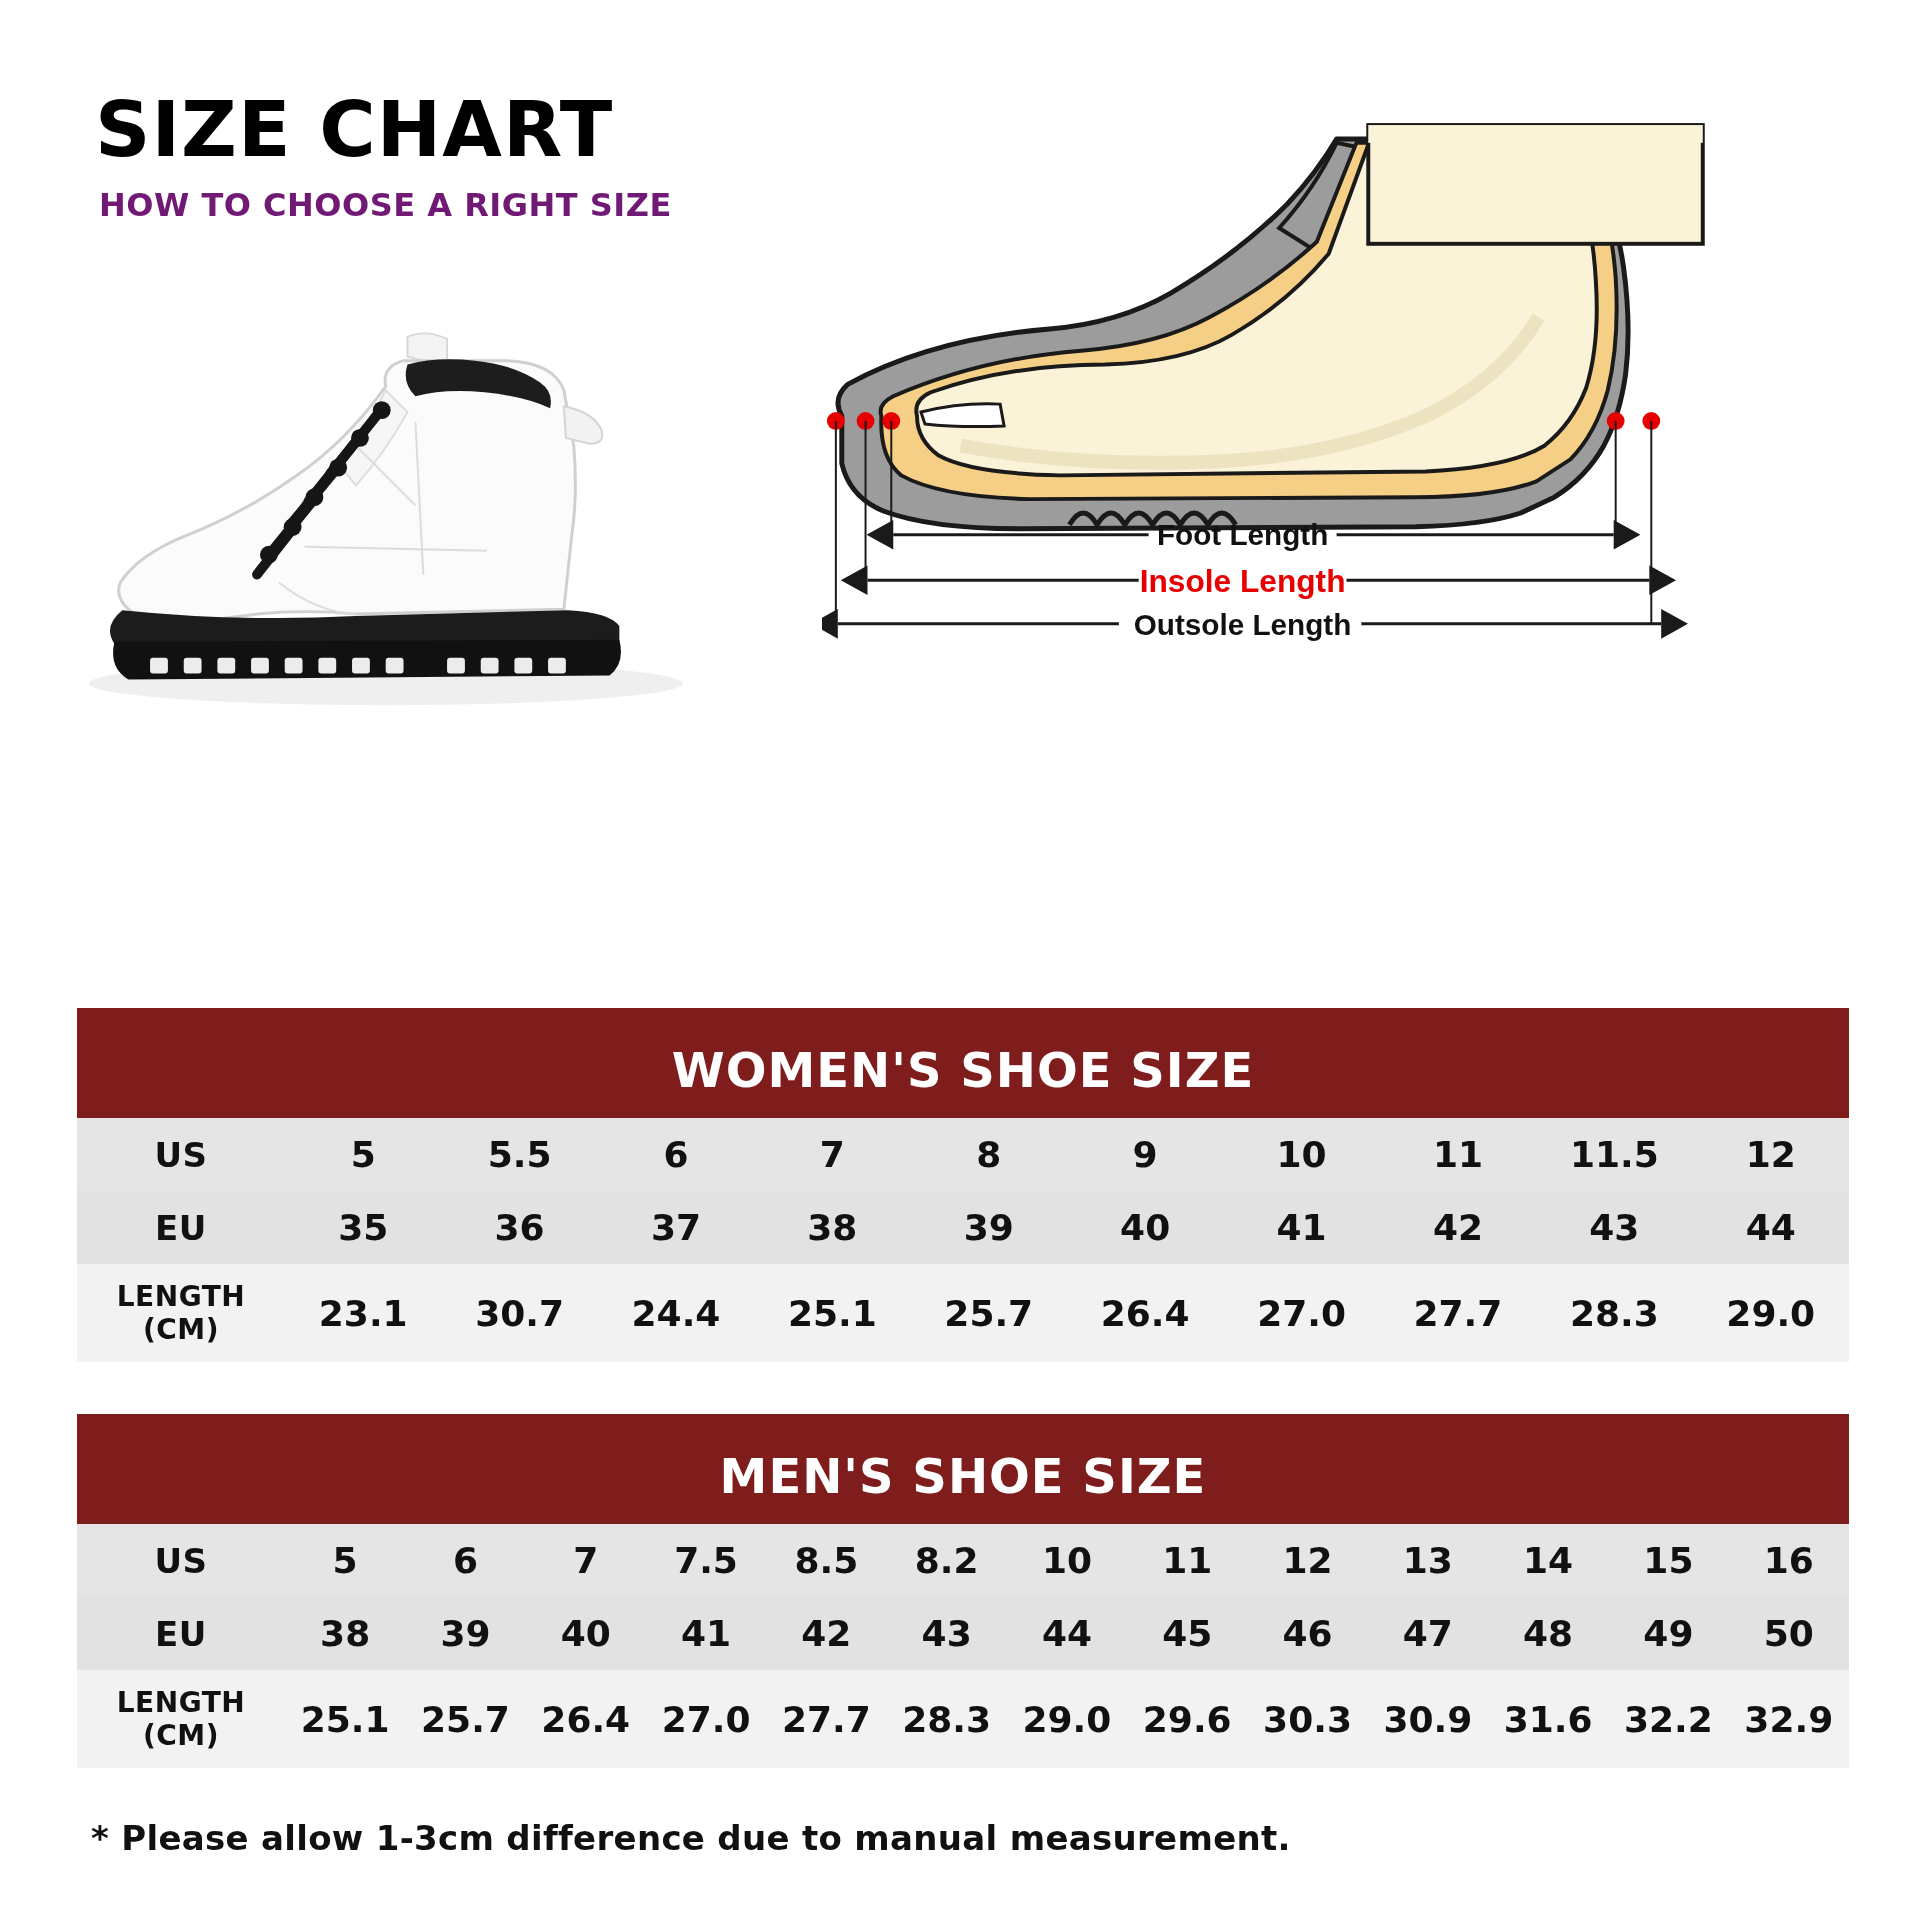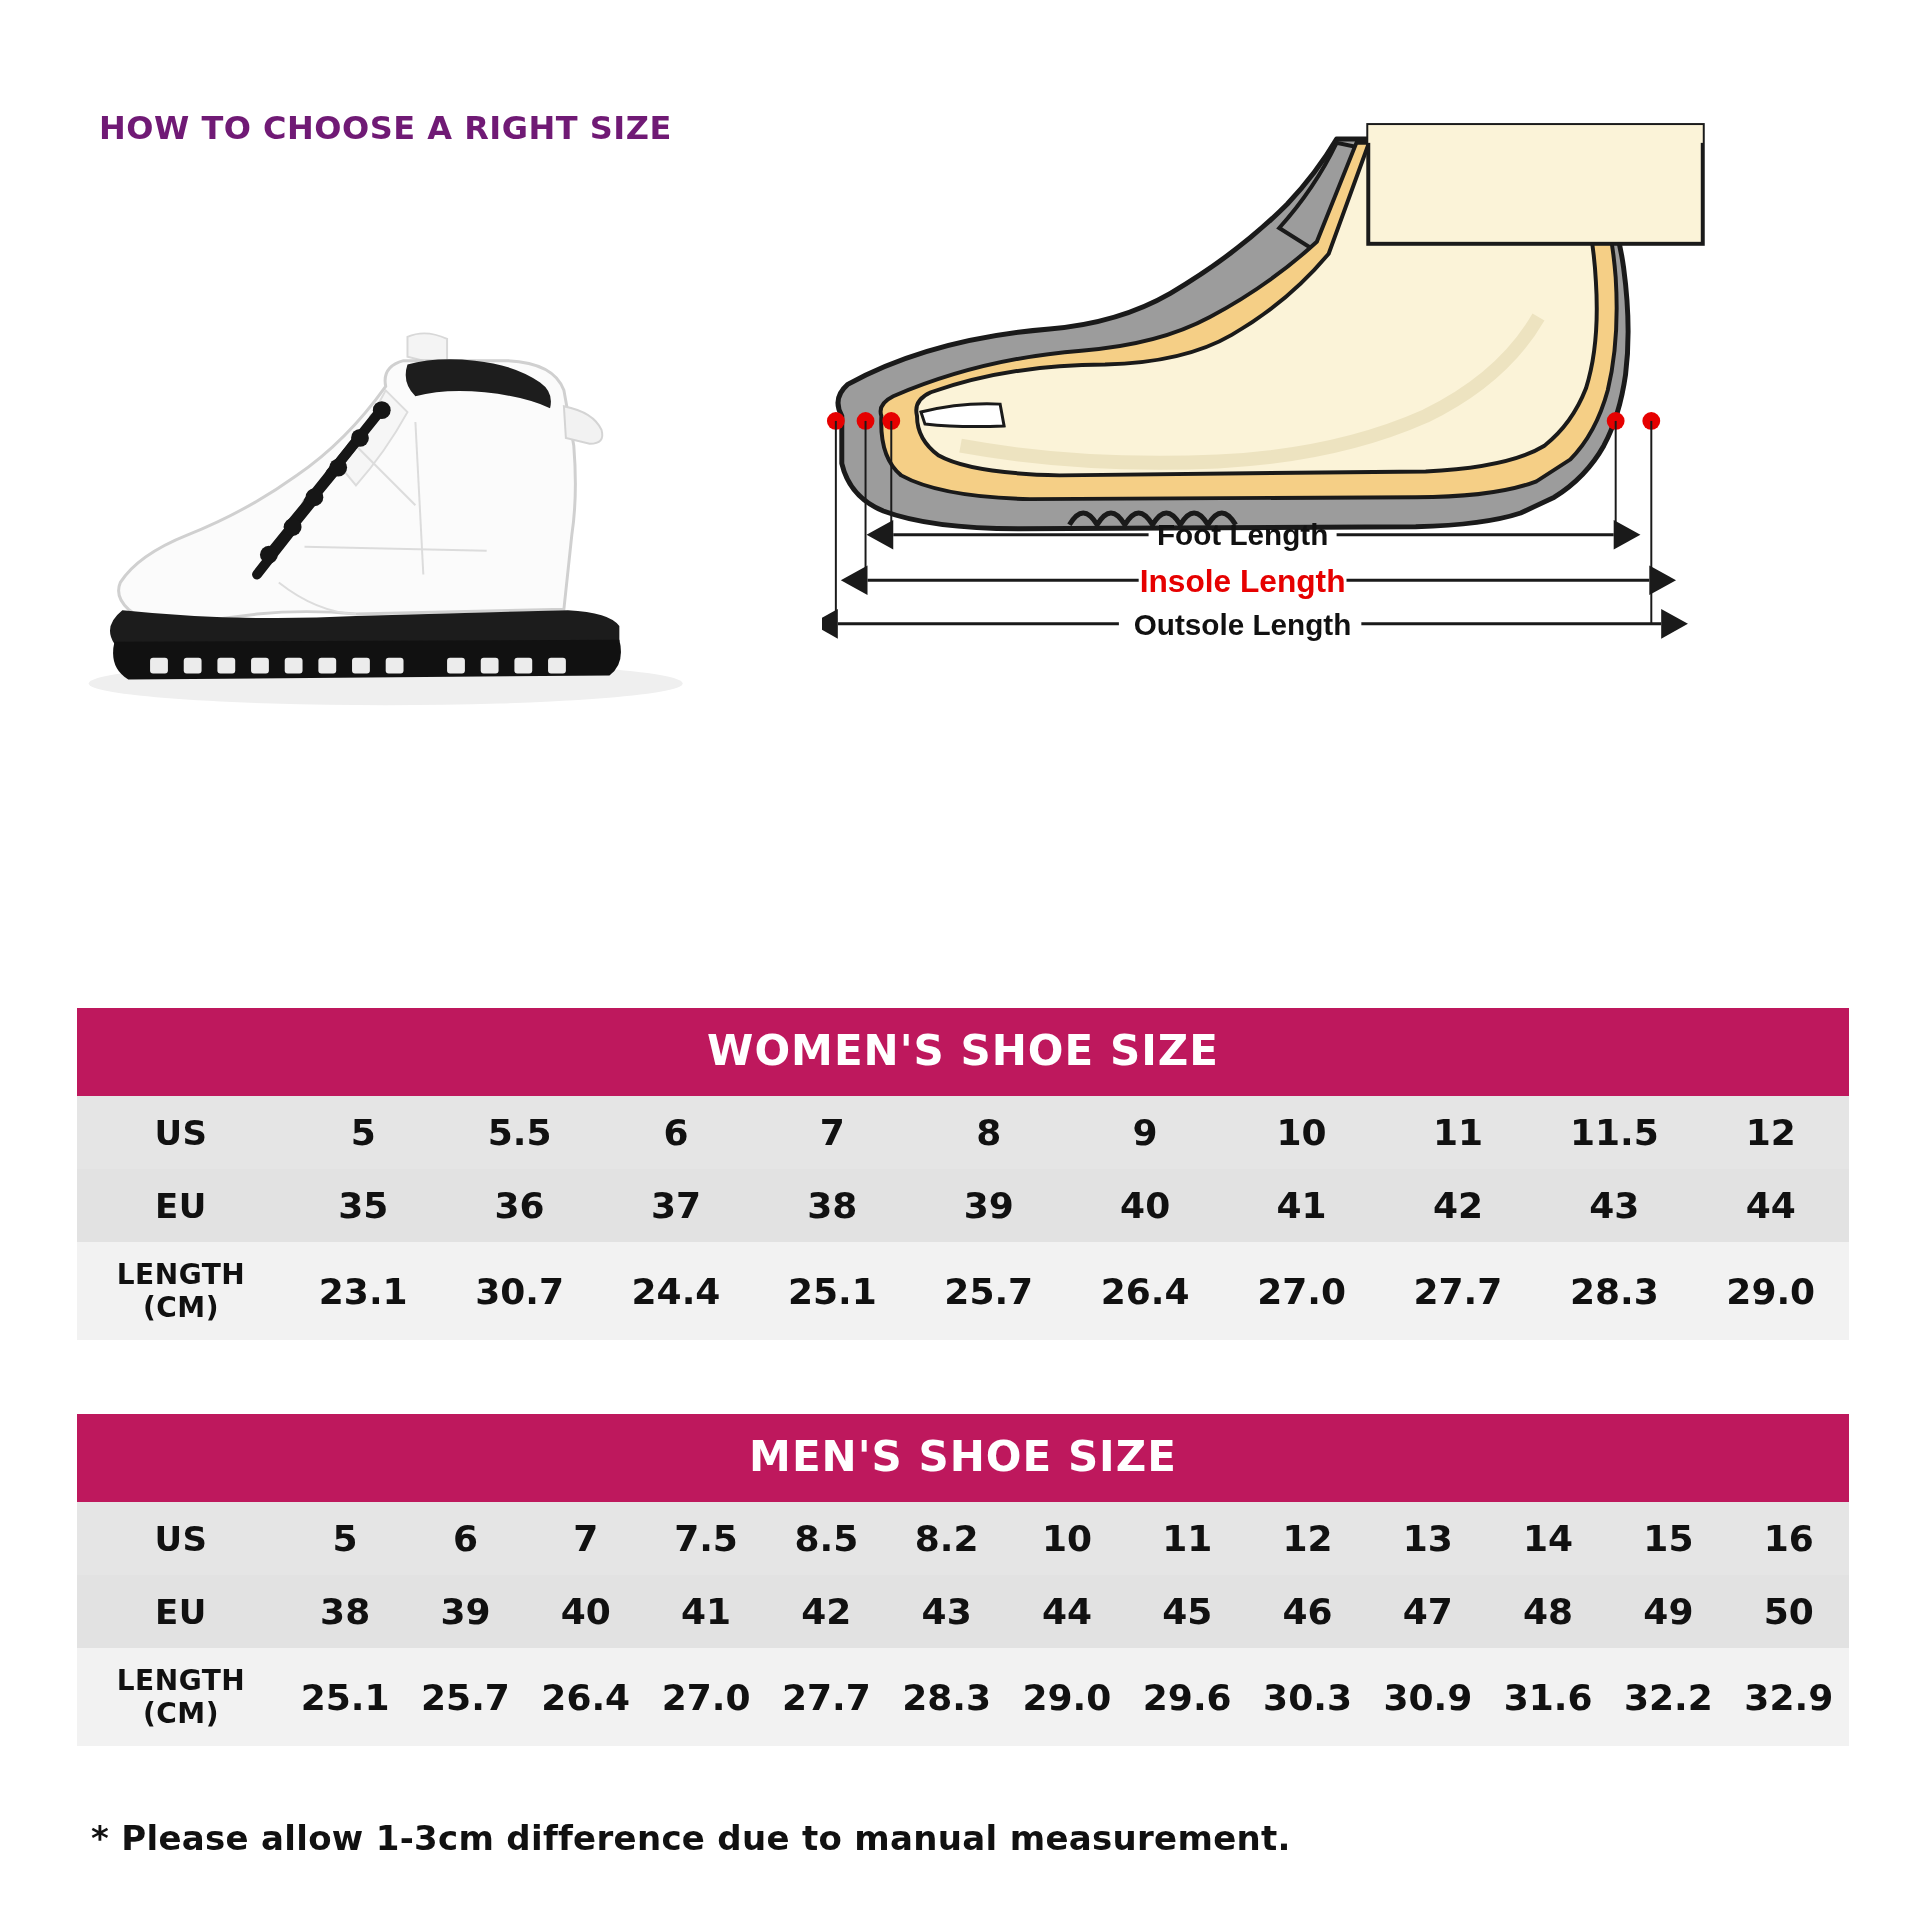--- a/index.html
+++ b/index.html
@@ -69,28 +69,28 @@
   
   .table-block {
     position: absolute;
     left: 77px;
     width: 1772px;
   }
   #women-block { top: 1008px; }
   #men-block   { top: 1414px; }
 
   .table-head {
-    background: #be185d;
+    background: #7f1d1d;
     color: #ffffff;
     text-align: center;
     font-family: "DejaVu Sans", sans-serif;
     font-weight: bold;
-    font-size: 42px;
+    font-size: 48px;
     letter-spacing: 1px;
-    padding: 22px 0 24px 0;
+    padding: 38px 0 24px 0;
     line-height: 1;
   }
   table.size {
     width: 100%;
     border-collapse: collapse;
     table-layout: fixed;
   }
   table.size td {
     text-align: center;
     font-family: "DejaVu Sans", sans-serif;
@@ -135,20 +135,21 @@
     font-size: 32px;
     fill: #e60000;
   }
 </style>
 </head>
 <body>
 
 <div class="page">
 
   <div class="header">
+    <div class="title">SIZE CHART</div>
     <div class="subtitle">HOW TO CHOOSE A RIGHT SIZE</div>
   </div>
 
   <div class="boot-wrap">
     <svg width="693" height="396" viewBox="0 0 700 400" xmlns="http://www.w3.org/2000/svg">
 
       <ellipse cx="330" cy="360" rx="300" ry="22" fill="#efefef"></ellipse>
 
       <path d="M352 30 L352 10 Q370 2 392 12 L392 40 Z" fill="#f4f4f4" stroke="#d8d8d8" stroke-width="2"></path>
 

